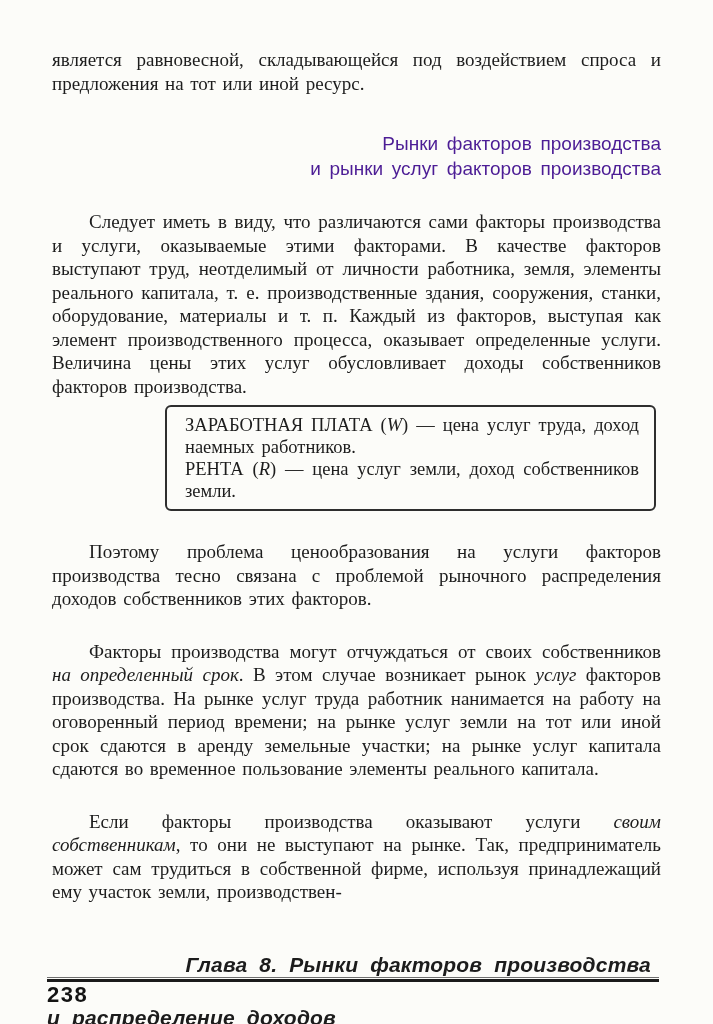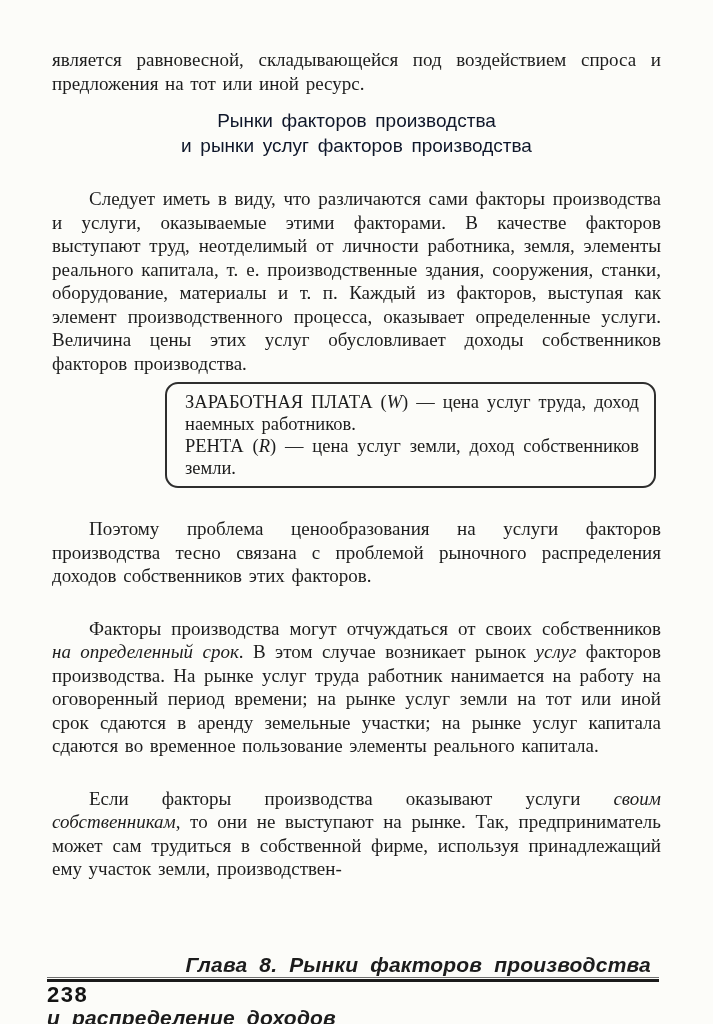--- a/index.html
+++ b/index.html
@@ -31,32 +31,32 @@
     word-spacing: 0.10em;
   }
   .para.indent { text-indent: 37px; margin-top: 29px; }
   .para i { font-style: italic; }
 
   .heading {
     font-family: "Liberation Sans", sans-serif;
     font-size: 19px;
     line-height: 25px;
     font-weight: normal;
-    text-align: center;
+    text-align: right;
     word-spacing: 0.18em;
-    margin: 13px 0 8px 0;
-    color: #0f172a;
+    margin: 36px 0 8px 0;
+    color: #4c1d95;
   }
 
   .defbox {
     box-sizing: border-box;
     margin: 7px 0 24px 113px;
     width: 491px;
     border: 2px solid #2e2e2e;
-    border-radius: 13px;
+    border-radius: 6px;
     padding: 7px 15px 7px 18px;
     background: #fcfcf9;
   }
   .def {
     margin: 0;
     font-size: 18.5px;
     line-height: 22px;
     text-align: justify;
     word-spacing: 0.12em;
   }

